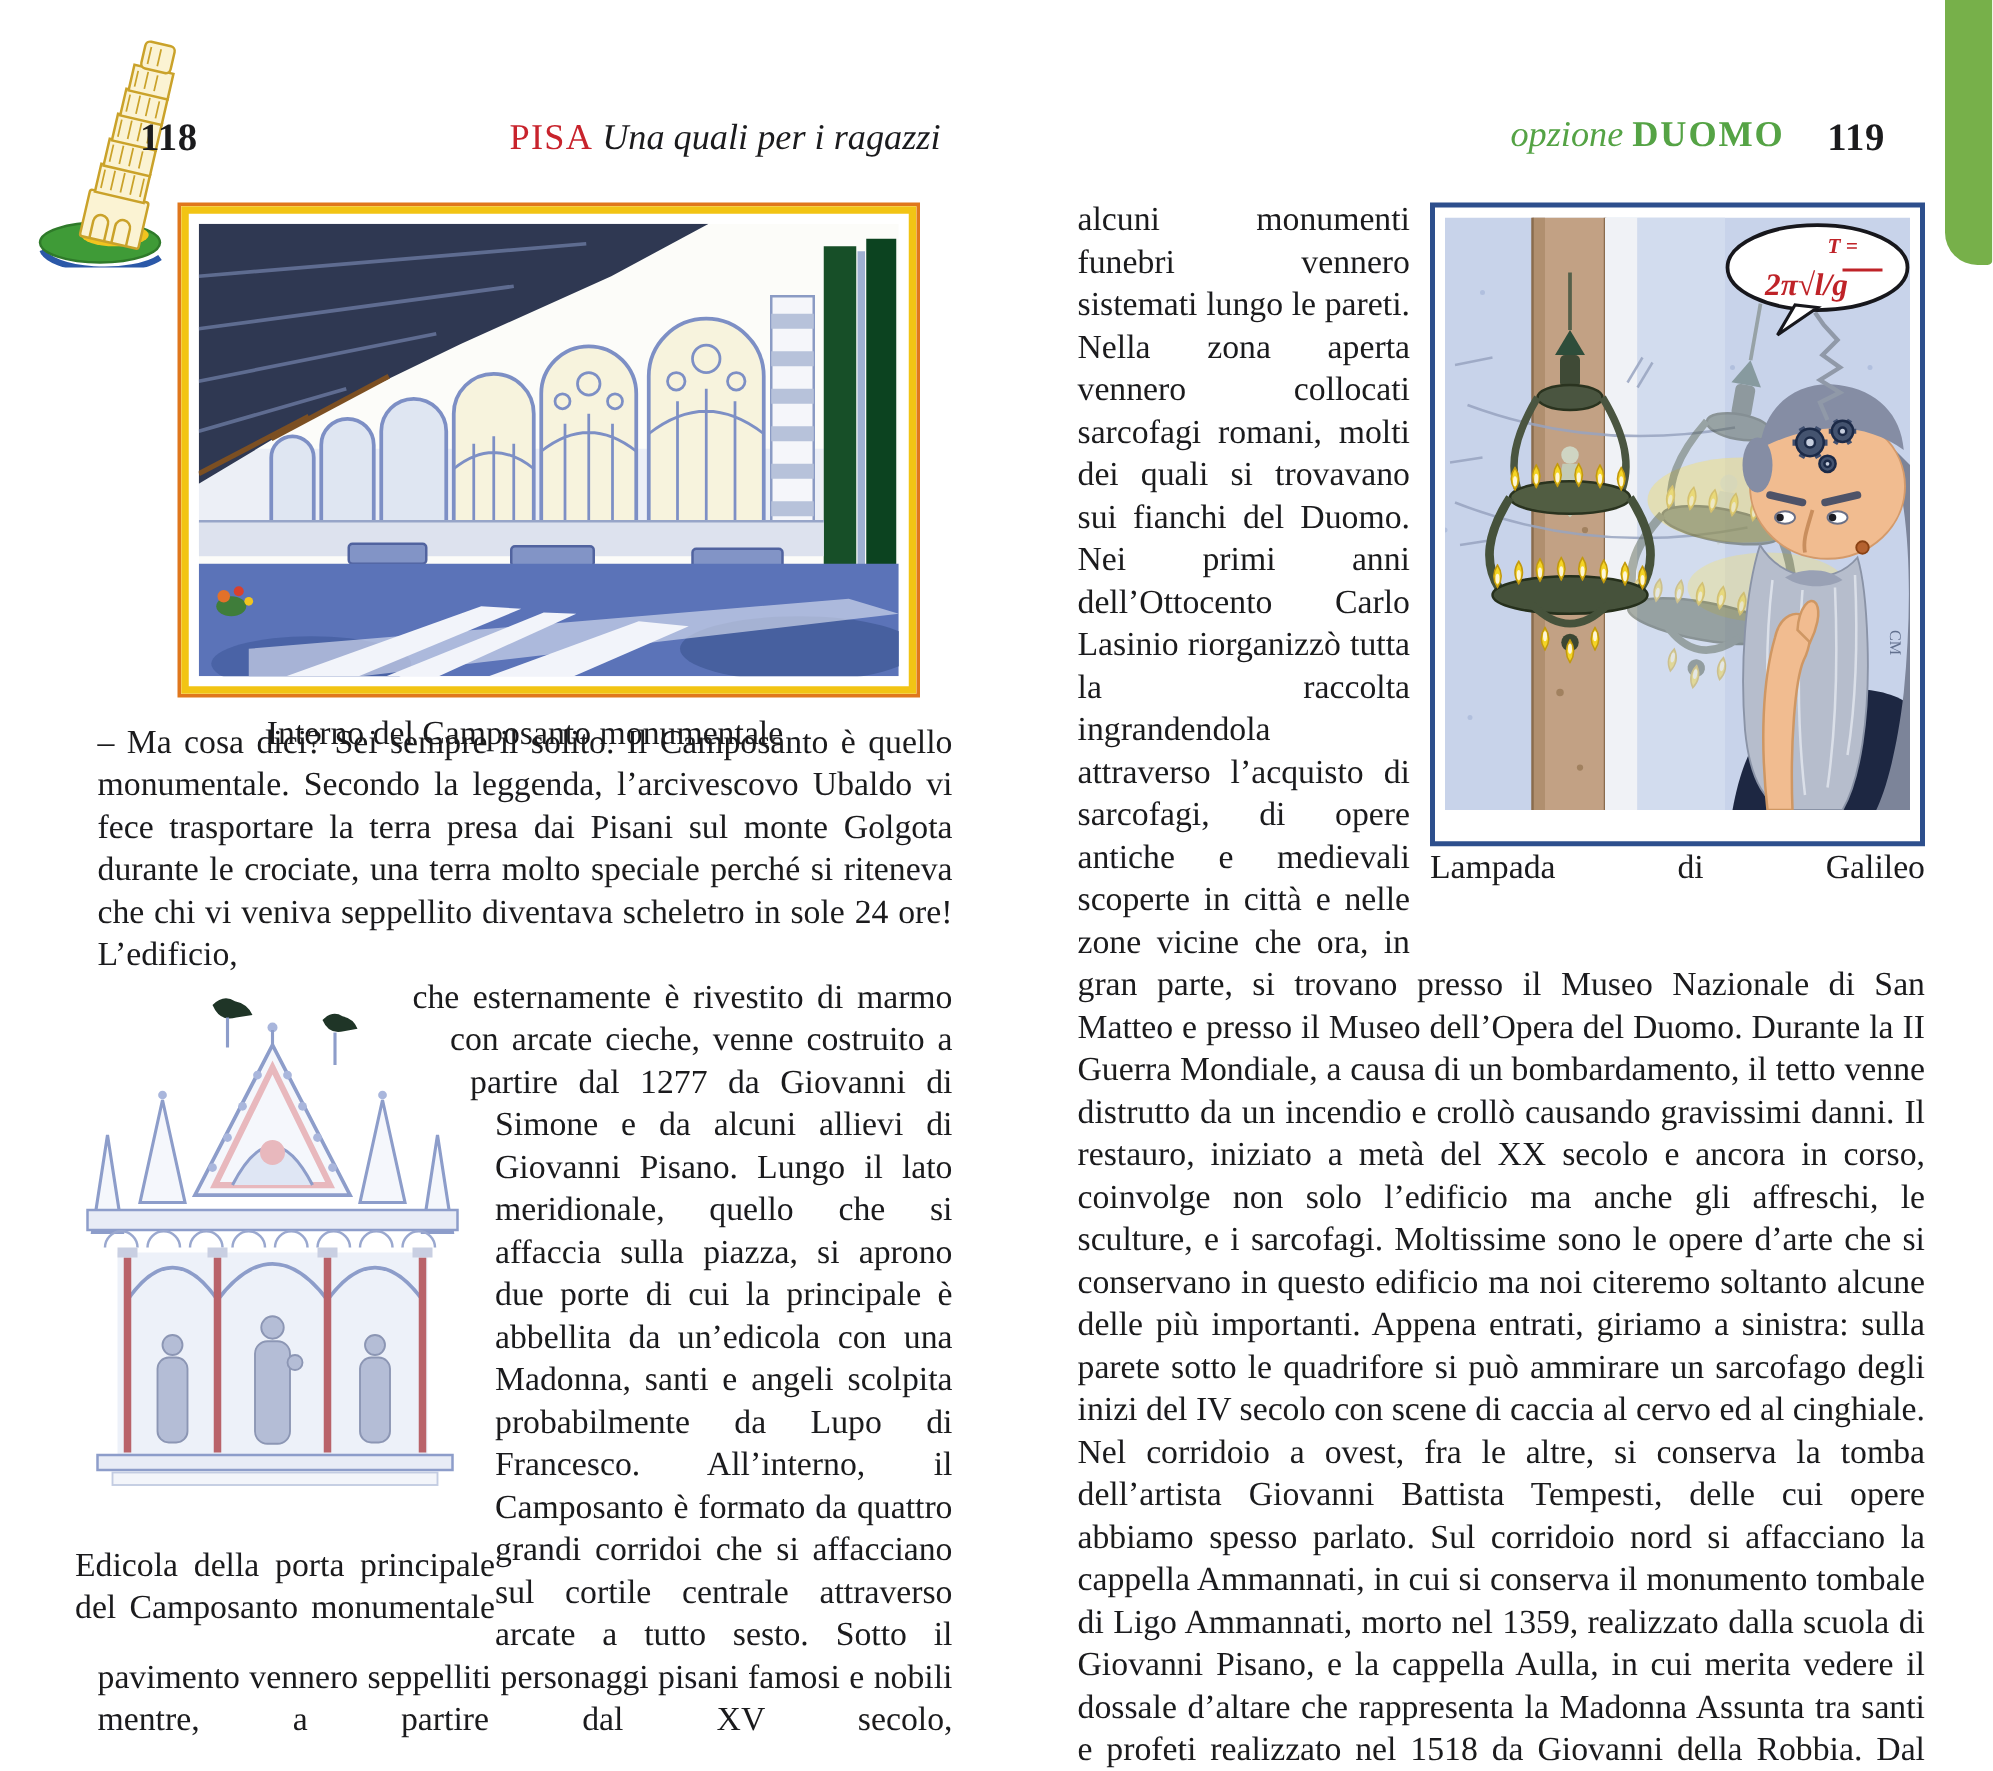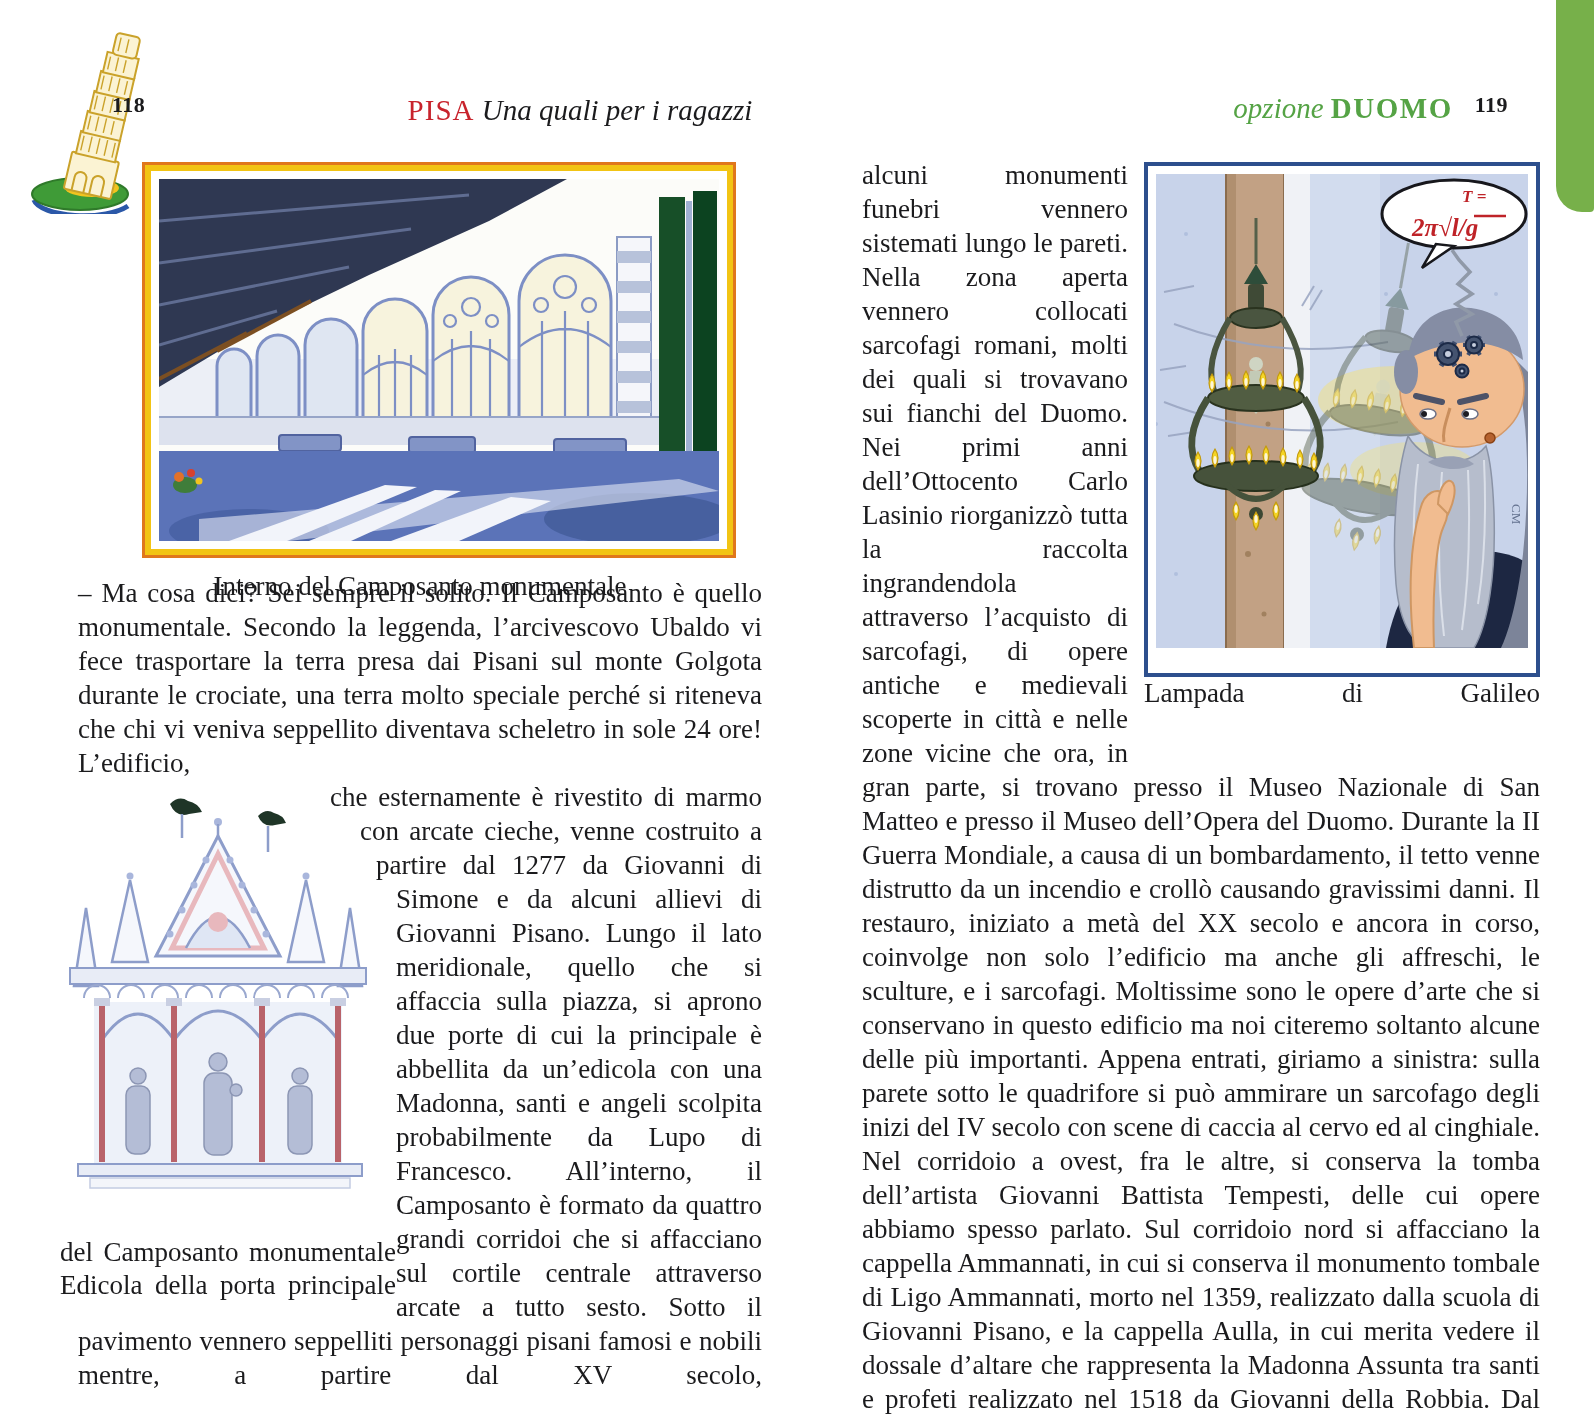--- a/index.html
+++ b/index.html
@@ -1,21 +1,21 @@
 <!DOCTYPE html>
 <html lang="it"><head>
 <meta charset="utf-8">
 <style>
   html,body{margin:0;padding:0;background:#ffffff;}
   .page{position:relative;width:1594px;height:1417px;background:#fff;
         font-family:"Liberation Serif",serif;color:#1b1b1d;overflow:hidden;}
   .green-tab{position:absolute;top:0;right:0;width:38px;height:212px;
         border-bottom-left-radius:26px;border-bottom-right-radius:4px;}
   .hdr{position:absolute;font-size:29px;white-space:nowrap;}
-  .pagenum{font-weight:bold;font-size:22px;letter-spacing:.5px;}
+  .pagenum{font-weight:bold;font-size:31px;letter-spacing:.5px;}
   .red{color:#c8232c;letter-spacing:1px;}
   .ital{font-style:italic;}
   .green-txt{color:#55a345;}
   .caps{font-weight:bold;letter-spacing:1.5px;}
   .body-text{font-size:27px;line-height:34px;text-align:justify;text-align-last:justify;}
   .cap{font-size:27px;line-height:33px;text-align:center;}
   
   .fig1{position:absolute;left:142px;top:162px;border:3px solid #e0771c;background:#fff;}
   .fig1-in{border:6px solid #f2c414;padding:8px;background:#fff;font-size:0;}
   .cap1{position:absolute;left:78px;top:570px;width:684px;}
@@ -64,21 +64,21 @@
         <path d="M60,20 v14 M68,20 v14"></path>
       </g>
     </g>
   </svg>
 
   <div class="hdr pagenum" style="left:112px;top:92px">118</div>
   <div class="hdr" style="left:330px;top:94px;width:500px;text-align:center">
     <span class="red" style="color: rgb(200, 35, 44);">PISA</span>
     <span class="ital">Una quali per i ragazzi</span>
   </div>
-  <div class="hdr" style="left:1100px;top:92px;width:408px;display:flex;justify-content:flex-end;gap:22px">
+  <div class="hdr" style="left:1100px;top:92px;width:408px;display:flex;justify-content:flex-end;gap:34px">
     <span>
       <span class="ital green-txt" style="color: rgb(85, 163, 69);">opzione</span>
       <span class="caps green-txt" style="color: rgb(85, 163, 69);">DUOMO</span>
     </span>
     <span class="pagenum">119</span>
   </div>
 
   <div class="fig1">
     <div class="fig1-in">
       <svg width="560" height="362" viewBox="0 0 560 362">
@@ -239,22 +239,22 @@
           <rect x="32" y="208" width="16" height="8"></rect>
             <rect x="104" y="208" width="16" height="8"></rect>
           <rect x="192" y="208" width="16" height="8"></rect>
             <rect x="268" y="208" width="16" height="8"></rect>
         </g>
 
         <rect x="16" y="374" width="284" height="12" fill="#e8ecf6" stroke="#8d9dca" stroke-width="2"></rect>
         <rect x="28" y="388" width="260" height="10" fill="#f3f5fa" stroke="#c3cce2" stroke-width="1.5"></rect>
       </svg>
       <div class="cap cap2">
+        <div>Edicola della porta principale</div>
         <div>del Camposanto monumentale</div>
-        <div>Edicola della porta principale</div>
       </div>
     </div>
     <span>che esternamente è rivestito di marmo con arcate cieche, venne costruito a partire dal 1277 da Giovanni di Simone e da alcuni allievi di Giovanni Pisano. Lungo il lato meridionale, quello che si affaccia sulla piazza, si aprono due porte di cui la principale è abbellita da un’edicola con una Madonna, santi e angeli scolpita probabilmente da Lupo di Francesco. All’interno, il Camposanto è formato da quattro grandi corridoi che si affacciano sul cortile centrale attraverso arcate a tutto sesto. Sotto il pavimento vennero seppelliti personaggi pisani famosi e nobili mentre, a partire dal XV secolo,</span>
   </div>
 
   <div class="body-text blockR">
     <div class="galileo-float">
       <div class="fig3">
         <svg width="372" height="474" viewBox="0 0 372 474">
           <defs>

